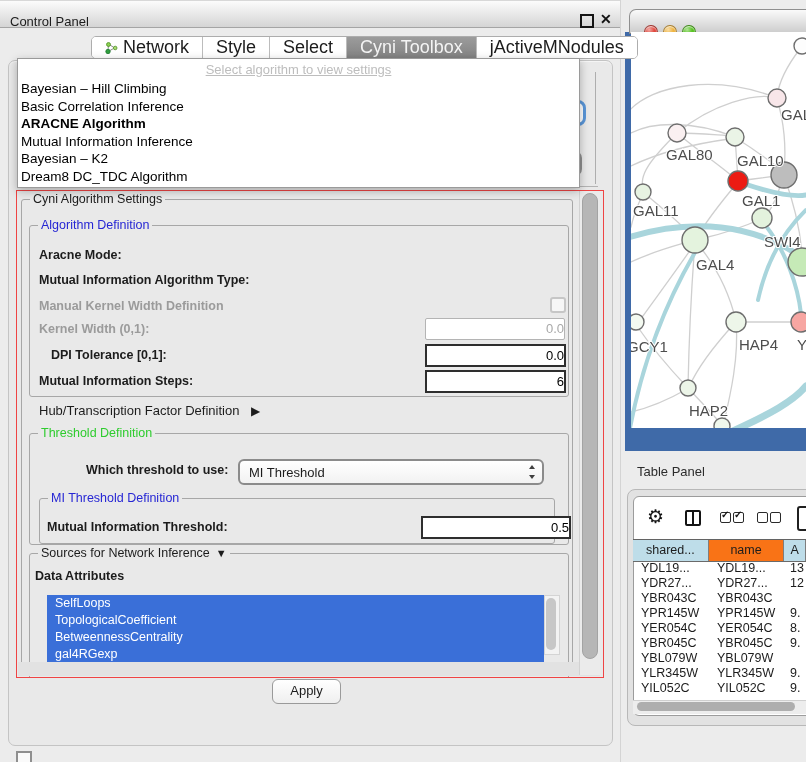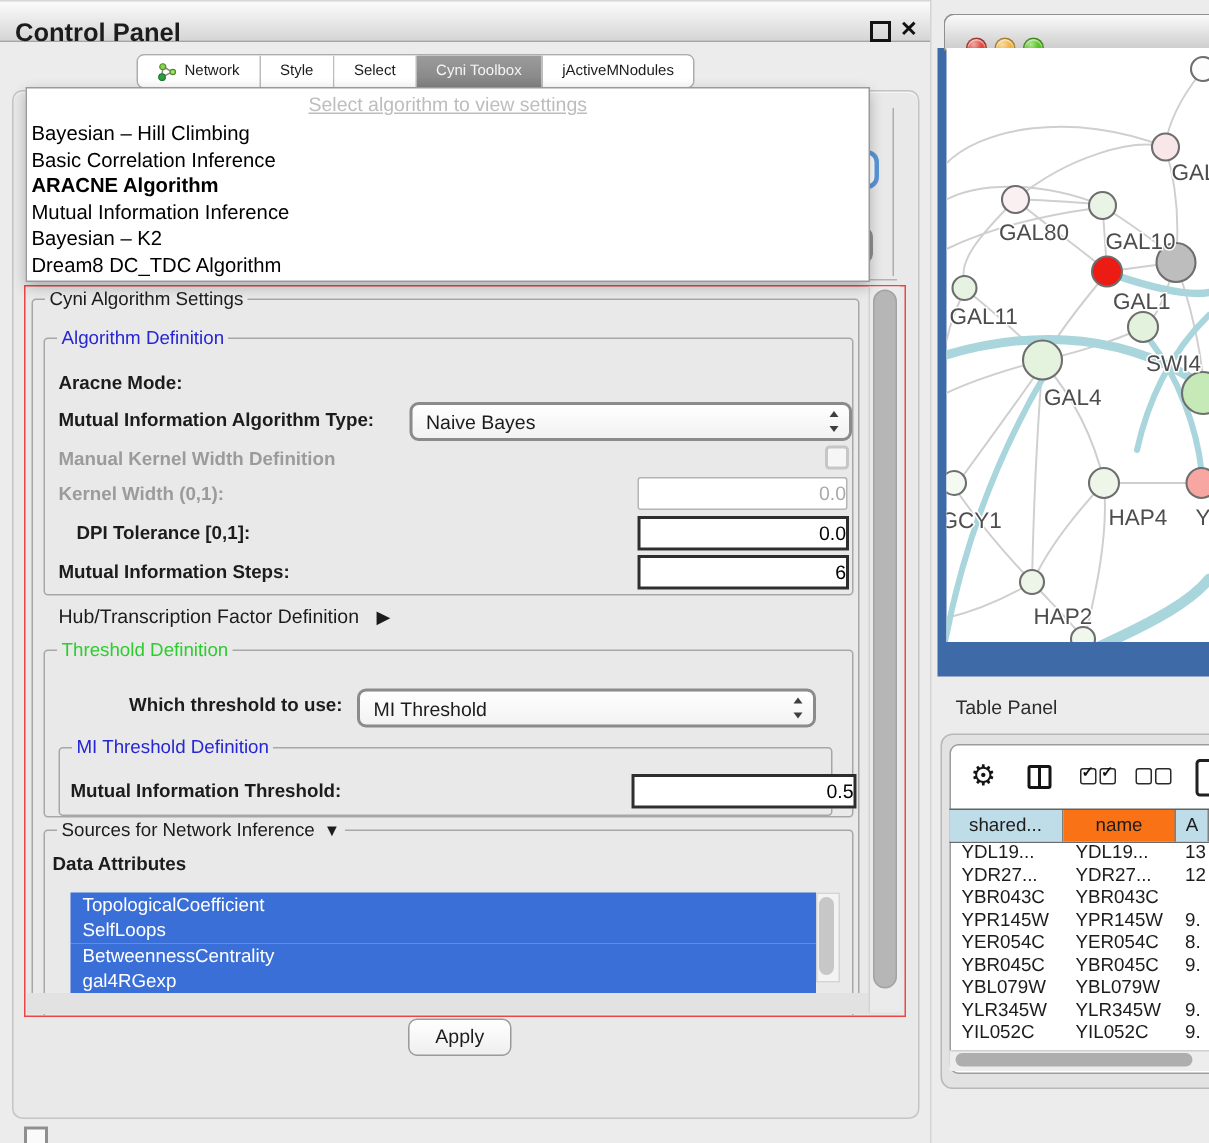--- a/index.html
+++ b/index.html
@@ -2,31 +2,31 @@
 <html><head>
 <meta charset="utf-8">
 <style>
   html,body{margin:0;padding:0;}
   #page{position:relative;width:806px;height:762px;background:#ececec;overflow:hidden;
         font-family:"Liberation Sans",sans-serif;color:#1c1c1c;}
   .abs{position:absolute;}
   
   #cw-title{left:0;top:8;width:620px;height:26px;background:linear-gradient(#fcfcfc,#d5d5d5);
             border-top:1px solid #d8d8d8;border-bottom:1px solid #a5a5a5;}
-  #cw-title-text{left:10px;top:8px;width:300px;height:26px;line-height:26px;font-size:17px;font-weight:bold;}
+  #cw-title-text{left:10px;top:8px;width:300px;height:26px;line-height:26px;font-size:13px;}
   #float-ico{left:580px;top:14px;width:10px;height:10px;border:2px solid #141414;background:transparent;}
   #close-ico{left:600px;top:11px;font-size:14px;font-weight:bold;color:#111;}
   #cw-body{left:8px;top:60px;width:603px;height:684px;background:#e9e9e9;border:1px solid #c4c4c4;
            border-radius:7px;box-shadow:inset 0 1px 0 #f5f5f5;}
   #cw-right-line{left:620px;top:0;width:1px;height:762px;background:#d4d4d4;}
   
   .segbar{display:flex;height:21px;border:1px solid #adadad;border-radius:5px;background:#fff;overflow:hidden;z-index:6;}
   #tabbar{left:91px;top:36px;}
   #btabbar{left:147px;top:717px;height:22px;}
-  .seg{display:flex;align-items:center;padding:0 13px;font-size:10px;border-right:1px solid #bcbcbc;
+  .seg{display:flex;align-items:center;padding:0 13px;font-size:18px;border-right:1px solid #bcbcbc;
        background:#fff;white-space:nowrap;cursor:default;}
   .seg:last-child{border-right:none;}
   .seg.sel{background:linear-gradient(#9c9c9c,#828282);color:#f4f4f4;}
   .netico{margin-right:5px;display:inline-flex;}
   
   #popup{left:17px;top:58px;width:561px;height:128px;background:#fff;border:1px solid #9a9a9a;
          box-shadow:0 3px 9px rgba(0,0,0,.28);z-index:30;}
   #popup-ph{height:21px;line-height:22px;text-align:center;color:#bdbdbd;font-size:13px;text-decoration:underline;}
   .popup-item{height:17.5px;line-height:17.5px;font-size:13.5px;padding-left:3px;color:#000;}
   .popup-item.b{font-weight:bold;}
@@ -163,27 +163,20 @@
       <span class="gb-label">Cyni Algorithm Settings</span>
     </div>
 
     <div class="gb" style="left:12px;top:34px;width:538px;height:170px;">
       <span class="gb-label blue">Algorithm Definition</span>
     </div>
 
     <span class="flabel" style="left:22px;top:55px;">Aracne Mode:</span>
 
     <span class="flabel" style="left:22px;top:80px;">Mutual Information Algorithm Type:</span>
-    <div class="combo" style="left:256px;top:77px;width:291px;height:22px;">
-      <span class="cval">Naive Bayes</span>
-      <span class="stepper">
-          <i class="up"></i>
-          <i class="dn"></i>
-        </span>
-    </div>
 
     <span class="flabel dis" style="left:22px;top:106px;">Manual Kernel Width Definition</span>
     <span id="kernel-cb"></span>
 
     <span class="flabel dis" style="left:22px;top:129px;">Kernel Width (0,1):</span>
     <div class="tfield dis" style="left:408px;top:127px;width:138px;height:20px;">0.0</div>
 
     <span class="flabel" style="left:34px;top:155px;">DPI Tolerance [0,1]:</span>
     <div class="tfield en" style="left:408px;top:153px;width:137px;height:19px;">0.0</div>
 
@@ -214,22 +207,22 @@
     <span class="flabel" style="left:30px;top:327px;">Mutual Information Threshold:</span>
     <div class="tfield en" style="left:404px;top:325px;width:146px;height:19px;">0.5</div>
 
     <div class="gb" style="left:12px;top:362px;width:538px;height:140px;">
       <span class="gb-label">
         <span>Sources for Network Inference</span><span class="tri-down">▼</span>
       </span>
     </div>
     <span id="attr-label">Data Attributes</span>
     <div id="attr-list">
+        <div class="attr-row">SelfLoops</div>
         <div class="attr-row">TopologicalCoefficient</div>
-        <div class="attr-row">SelfLoops</div>
         <div class="attr-row">BetweennessCentrality</div>
         <div class="attr-row">gal4RGexp</div>
       </div>
     <div id="attr-sb">
         <div id="attr-sb-thumb"></div>
       </div>
 
     <div id="hscroll-track"></div>
   </div>
 

